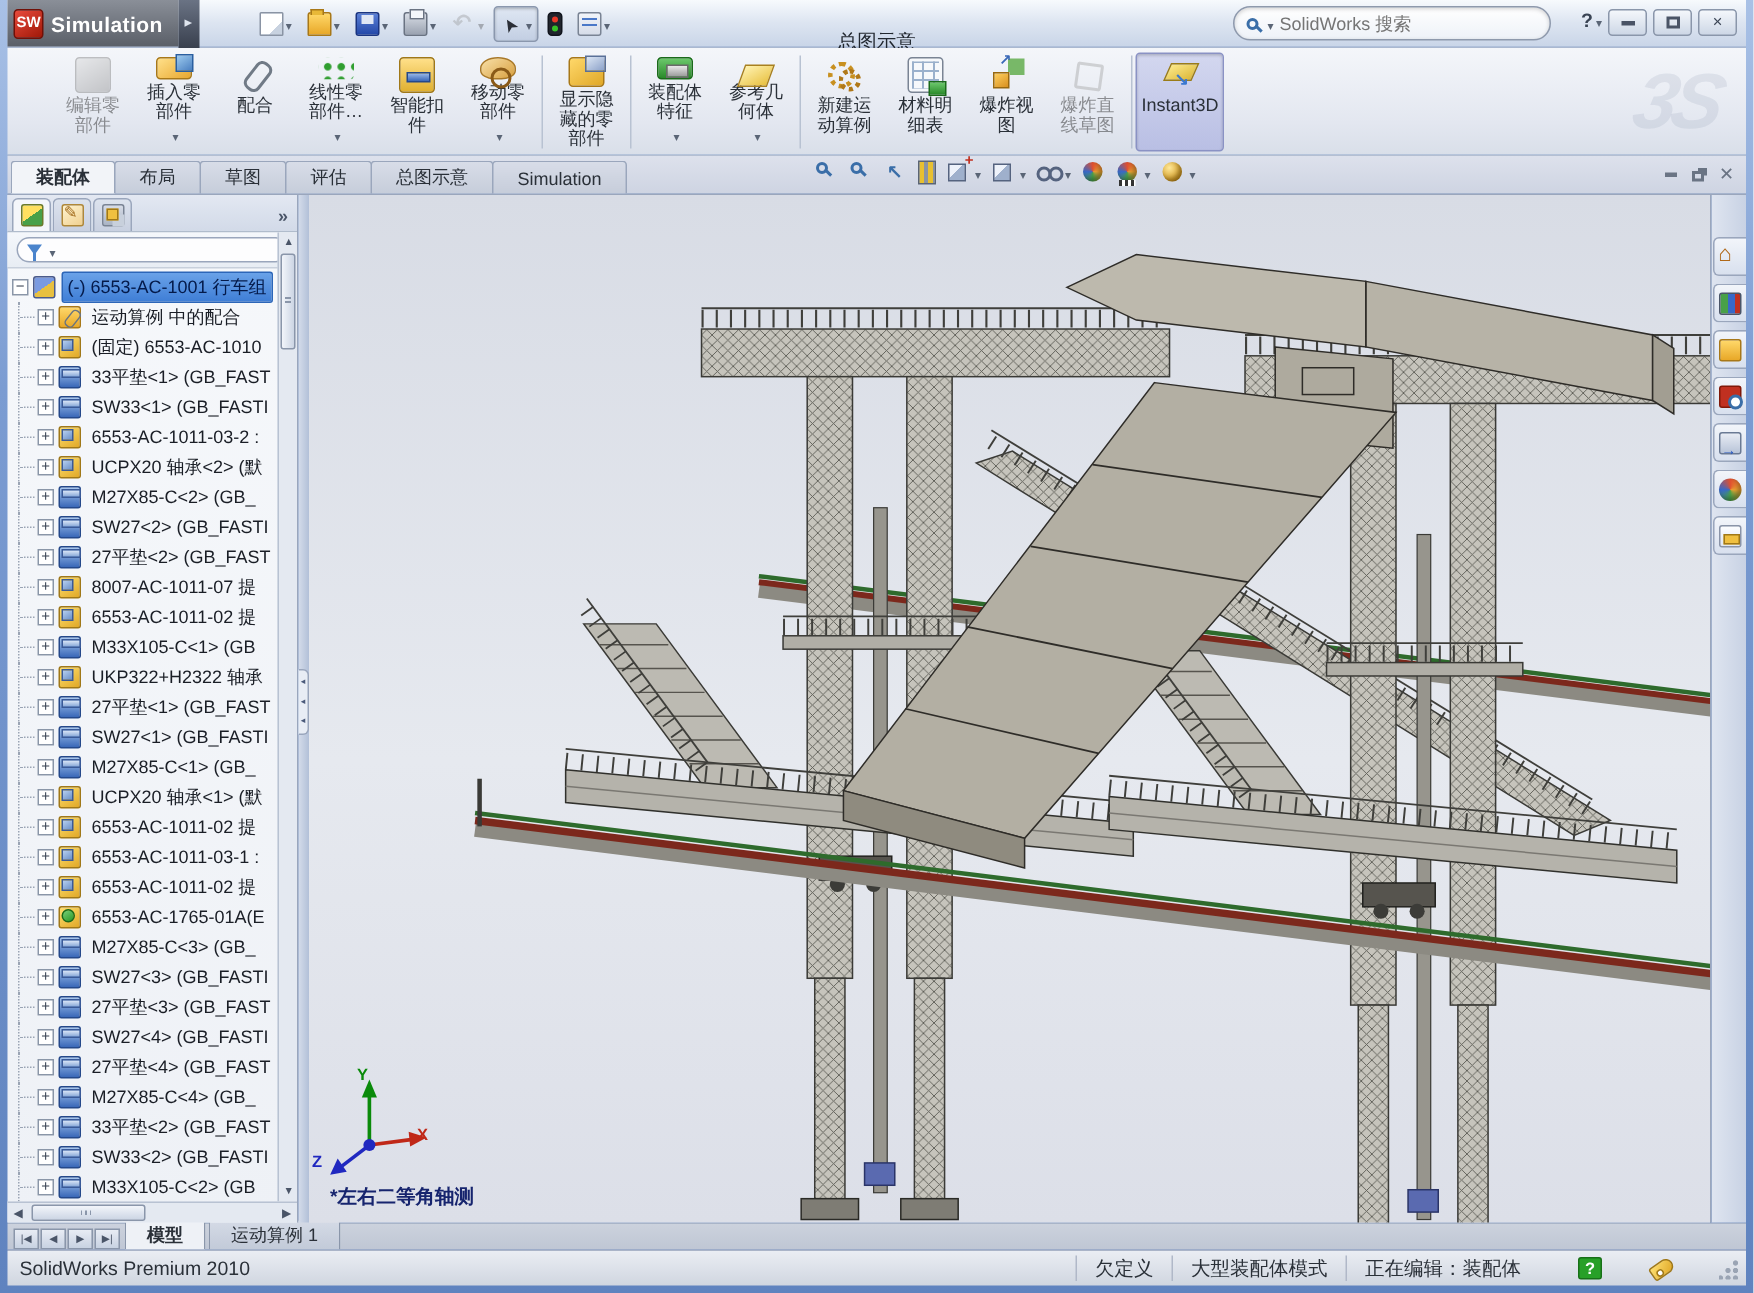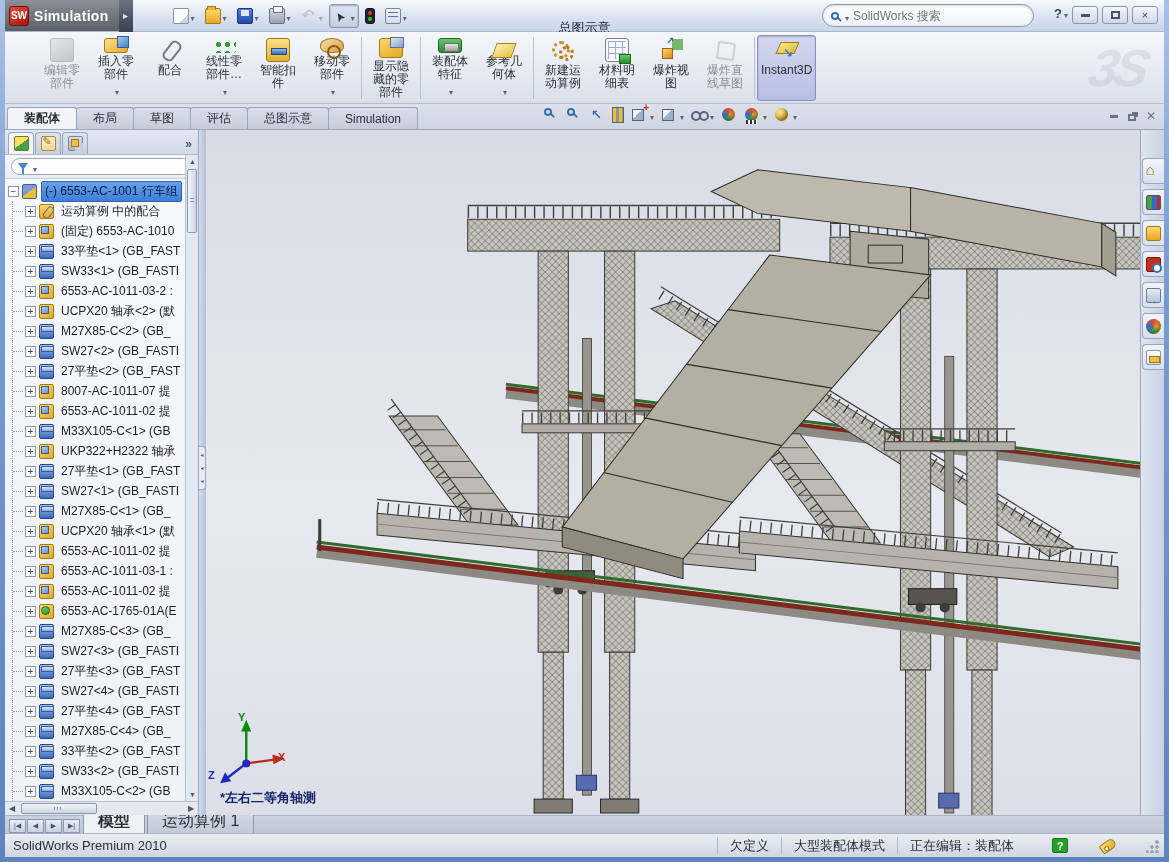--- a/index.html
+++ b/index.html
@@ -202,21 +202,21 @@
   .tpi-search::after { content:""; position:absolute; right:-2px; bottom:-2px; width:6px; height:6px; border:2px solid #3a6ea8; border-radius:50%; background:#fff; }
   .tpi-view-palette { background:linear-gradient(180deg,#e8ecf4,#b8c4d8); border:1px solid #6a7a94; }
   .tpi-view-palette::before { content:"→"; position:absolute; left:1px; bottom:-4px; color:#2858c0; font-size:10px; font-weight:bold; }
   .tpi-appearances { border-radius:50%; background:conic-gradient(#e05030,#e8a030,#48a048,#3868c8,#e05030); box-shadow:inset -2px -2px 3px rgba(0,0,0,.3); }
   .tpi-custom-properties { background:linear-gradient(180deg,#fcfdff,#dfe6f2); border:1px solid #8a94a8; }
   .tpi-custom-properties::after { content:""; position:absolute; left:2px; bottom:1px; width:9px; height:5px; background:#f0c040; border:1px solid #a07818; }
 
   
   .bottombar { height:18px; flex:0 0 18px; background:linear-gradient(180deg,#ccd2dd,#bfc6d4); display:flex; align-items:flex-end; padding-left:4px; border-top:1px solid #a8b4c8; }
   .navbtn { width:17px; height:14px; border:1px solid #8a96aa; background:linear-gradient(180deg,#e8ecf4,#c8d2e2); font-size:7px; color:#4a5568; display:flex; align-items:center; justify-content:center; margin-right:1px; }
-  .mtab { padding:1px 14px; font-size:16px; border:1px solid #8a96aa; border-bottom:none; background:linear-gradient(180deg,#d4dae6,#c2cad8); color:#2a3038; margin-left:2px; border-radius:2px 2px 0 0; }
+  .mtab { padding:1px 14px; font-size:12px; border:1px solid #8a96aa; border-bottom:none; background:linear-gradient(180deg,#d4dae6,#c2cad8); color:#2a3038; margin-left:2px; border-radius:2px 2px 0 0; }
   .mtab.active { background:#eef1f6; font-weight:bold; }
 
   
   .statusbar { height:24px; flex:0 0 24px; background:linear-gradient(180deg,#eaedf3,#d0d6e0); border-top:1px solid #aab4c8; display:flex; align-items:center; font-size:13px; color:#2a3038; padding:0 4px; }
   .status-left { padding-left:4px; }
   .status-right { margin-left:auto; display:flex; align-items:center; height:100%; }
   .sitem { padding:0 12px; border-left:1px solid #b4bcc c; display:flex; align-items:center; height:70%; }
   .sitem { border-left:1px solid #b0b8c8; }
   .shelp { width:16px; height:15px; background:#28a028; border:1px solid #187018; color:#fff; font-size:11px; font-weight:bold; text-align:center; line-height:14px; margin:0 26px; border-radius:2px; }
   .stag { width:16px; height:10px; background:linear-gradient(145deg,#ffe070,#e0a828); border:1px solid #a07818; border-radius:2px 5px 5px 2px; transform:rotate(-35deg); position:relative; margin:0 30px 0 6px; }

